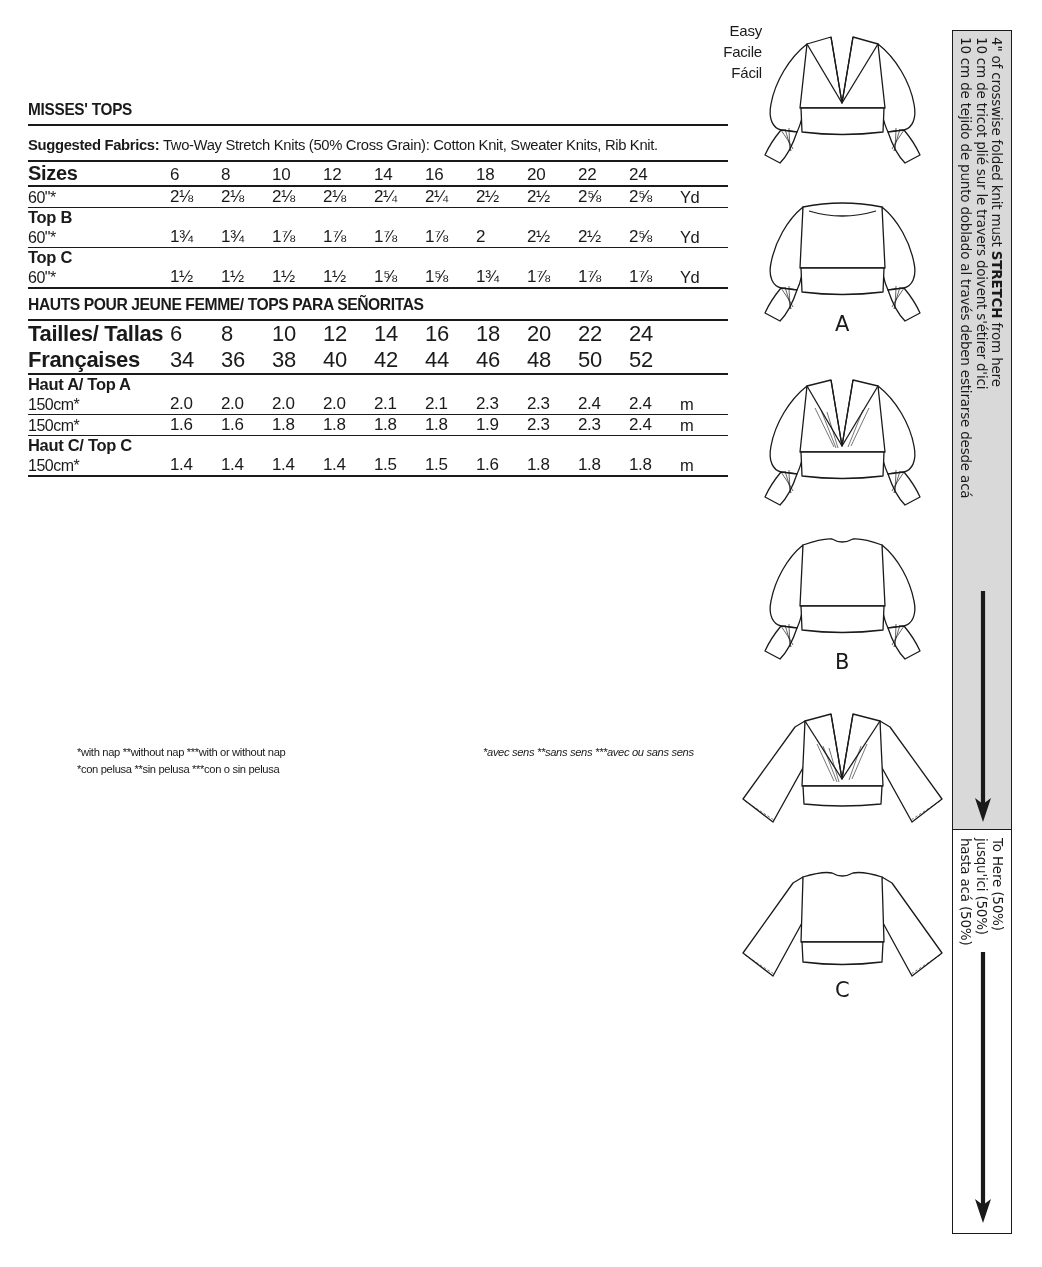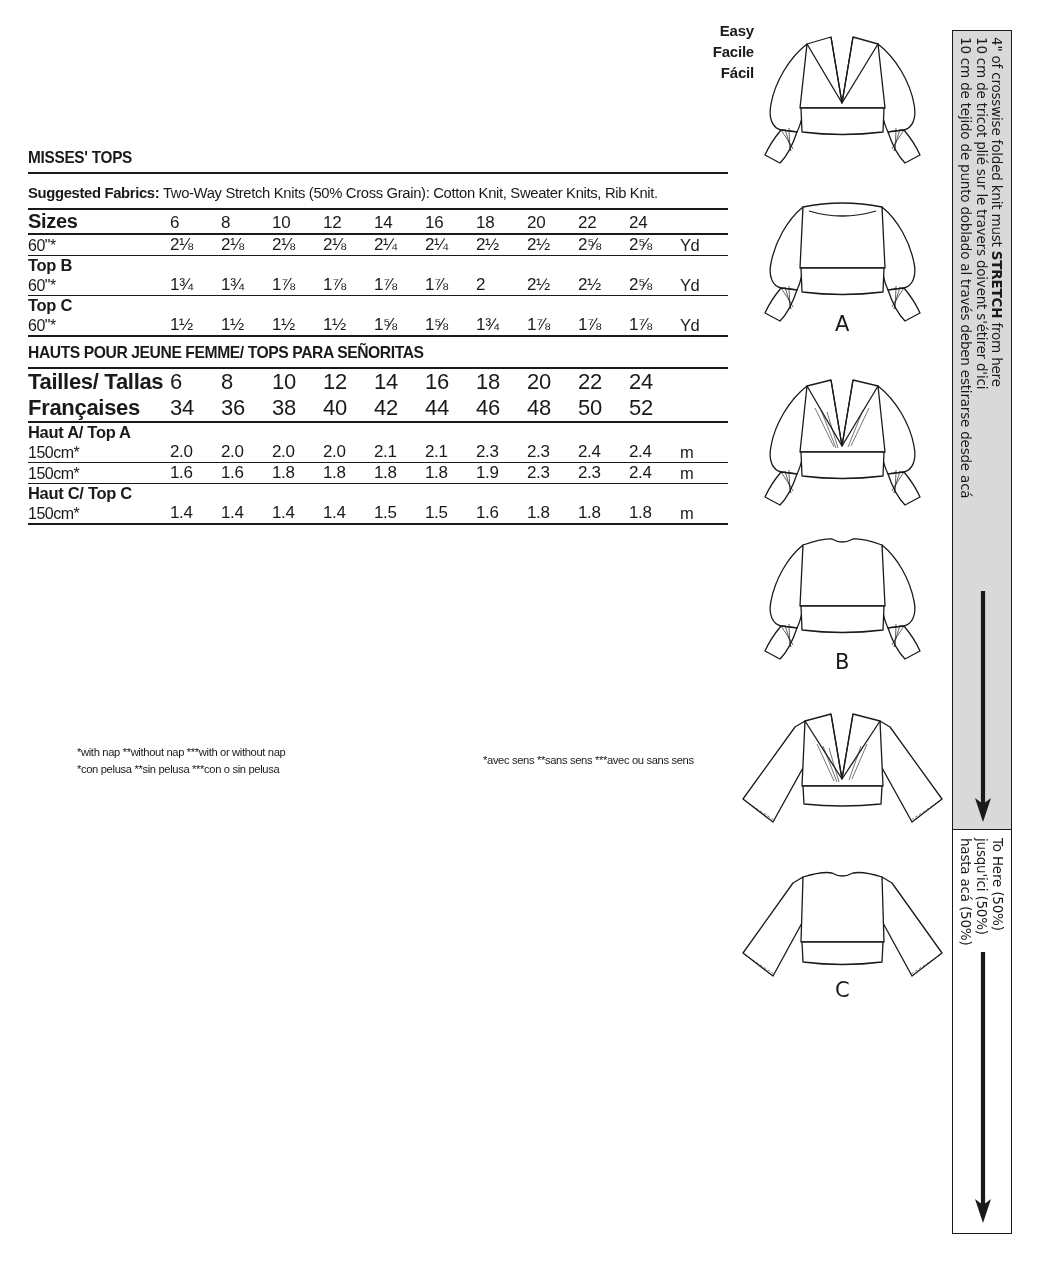--- a/index.html
+++ b/index.html
@@ -22,27 +22,27 @@
     font-family:"Liberation Sans", sans-serif;
     transform:scaleX(0.95); transform-origin:left bottom;
   }
   .pieces {
     display:inline-block; vertical-align:baseline;
     font-size:19px; font-weight:bold; letter-spacing:-0.3px;
     margin-left:14px; position:relative; top:-6px;
     transform:scaleX(0.86); transform-origin:left bottom;
   }
   .difficulty {
-    position:absolute; right:288px; top:20px; width:120px;
-    text-align:right; font-size:15px; font-weight:bold; line-height:21px;
+    position:absolute; right:280px; top:20px; width:120px;
+    text-align:right; font-size:15px; font-weight:normal; line-height:21px;
     letter-spacing:-0.2px;
   }
 
   
-  .tbl { position:absolute; left:28px; top:100px; width:700px;margin-top:48px; }
+  .tbl { position:absolute; left:28px; top:100px; width:700px; }
   .cat-title {
     font-size:16.5px; font-weight:bold; letter-spacing:-0.3px;
     padding-bottom:5px; transform:scaleX(0.93); transform-origin:left center;
   }
   .fabrics {
     font-size:15.5px; line-height:24px; padding:7px 0 3px 0;
     letter-spacing:-0.35px;
     transform:scaleX(0.955); transform-origin:left top;
     width:104.5%;
   }
@@ -81,21 +81,21 @@
     font-size:16.5px; font-weight:bold; letter-spacing:-0.45px;
     padding:6px 0 5px 0;
     transform:scaleX(0.95); transform-origin:left center;
   }
 
   .notes {
     position:absolute; left:28px; top:744px; width:710px;
     font-size:11.2px; line-height:16.5px; letter-spacing:-0.35px;
   }
   .notes .l { position:absolute; left:13px; top:0;margin-left:36px; }
-  .notes .r { position:absolute; left:455px; top:8px; }
+  .notes .r { position:absolute; left:455px; top:0;font-style:italic; }
 
   
   .illus { position:absolute; left:735px; top:20px; width:215px; }
   .fig { position:relative; width:215px; }
   .fig svg { display:block; }
   .fig-letter {
     position:absolute; left:0; width:215px; text-align:center;
     font-size:21px; letter-spacing:0.5px;
     font-family:"DejaVu Sans", sans-serif;
   }

